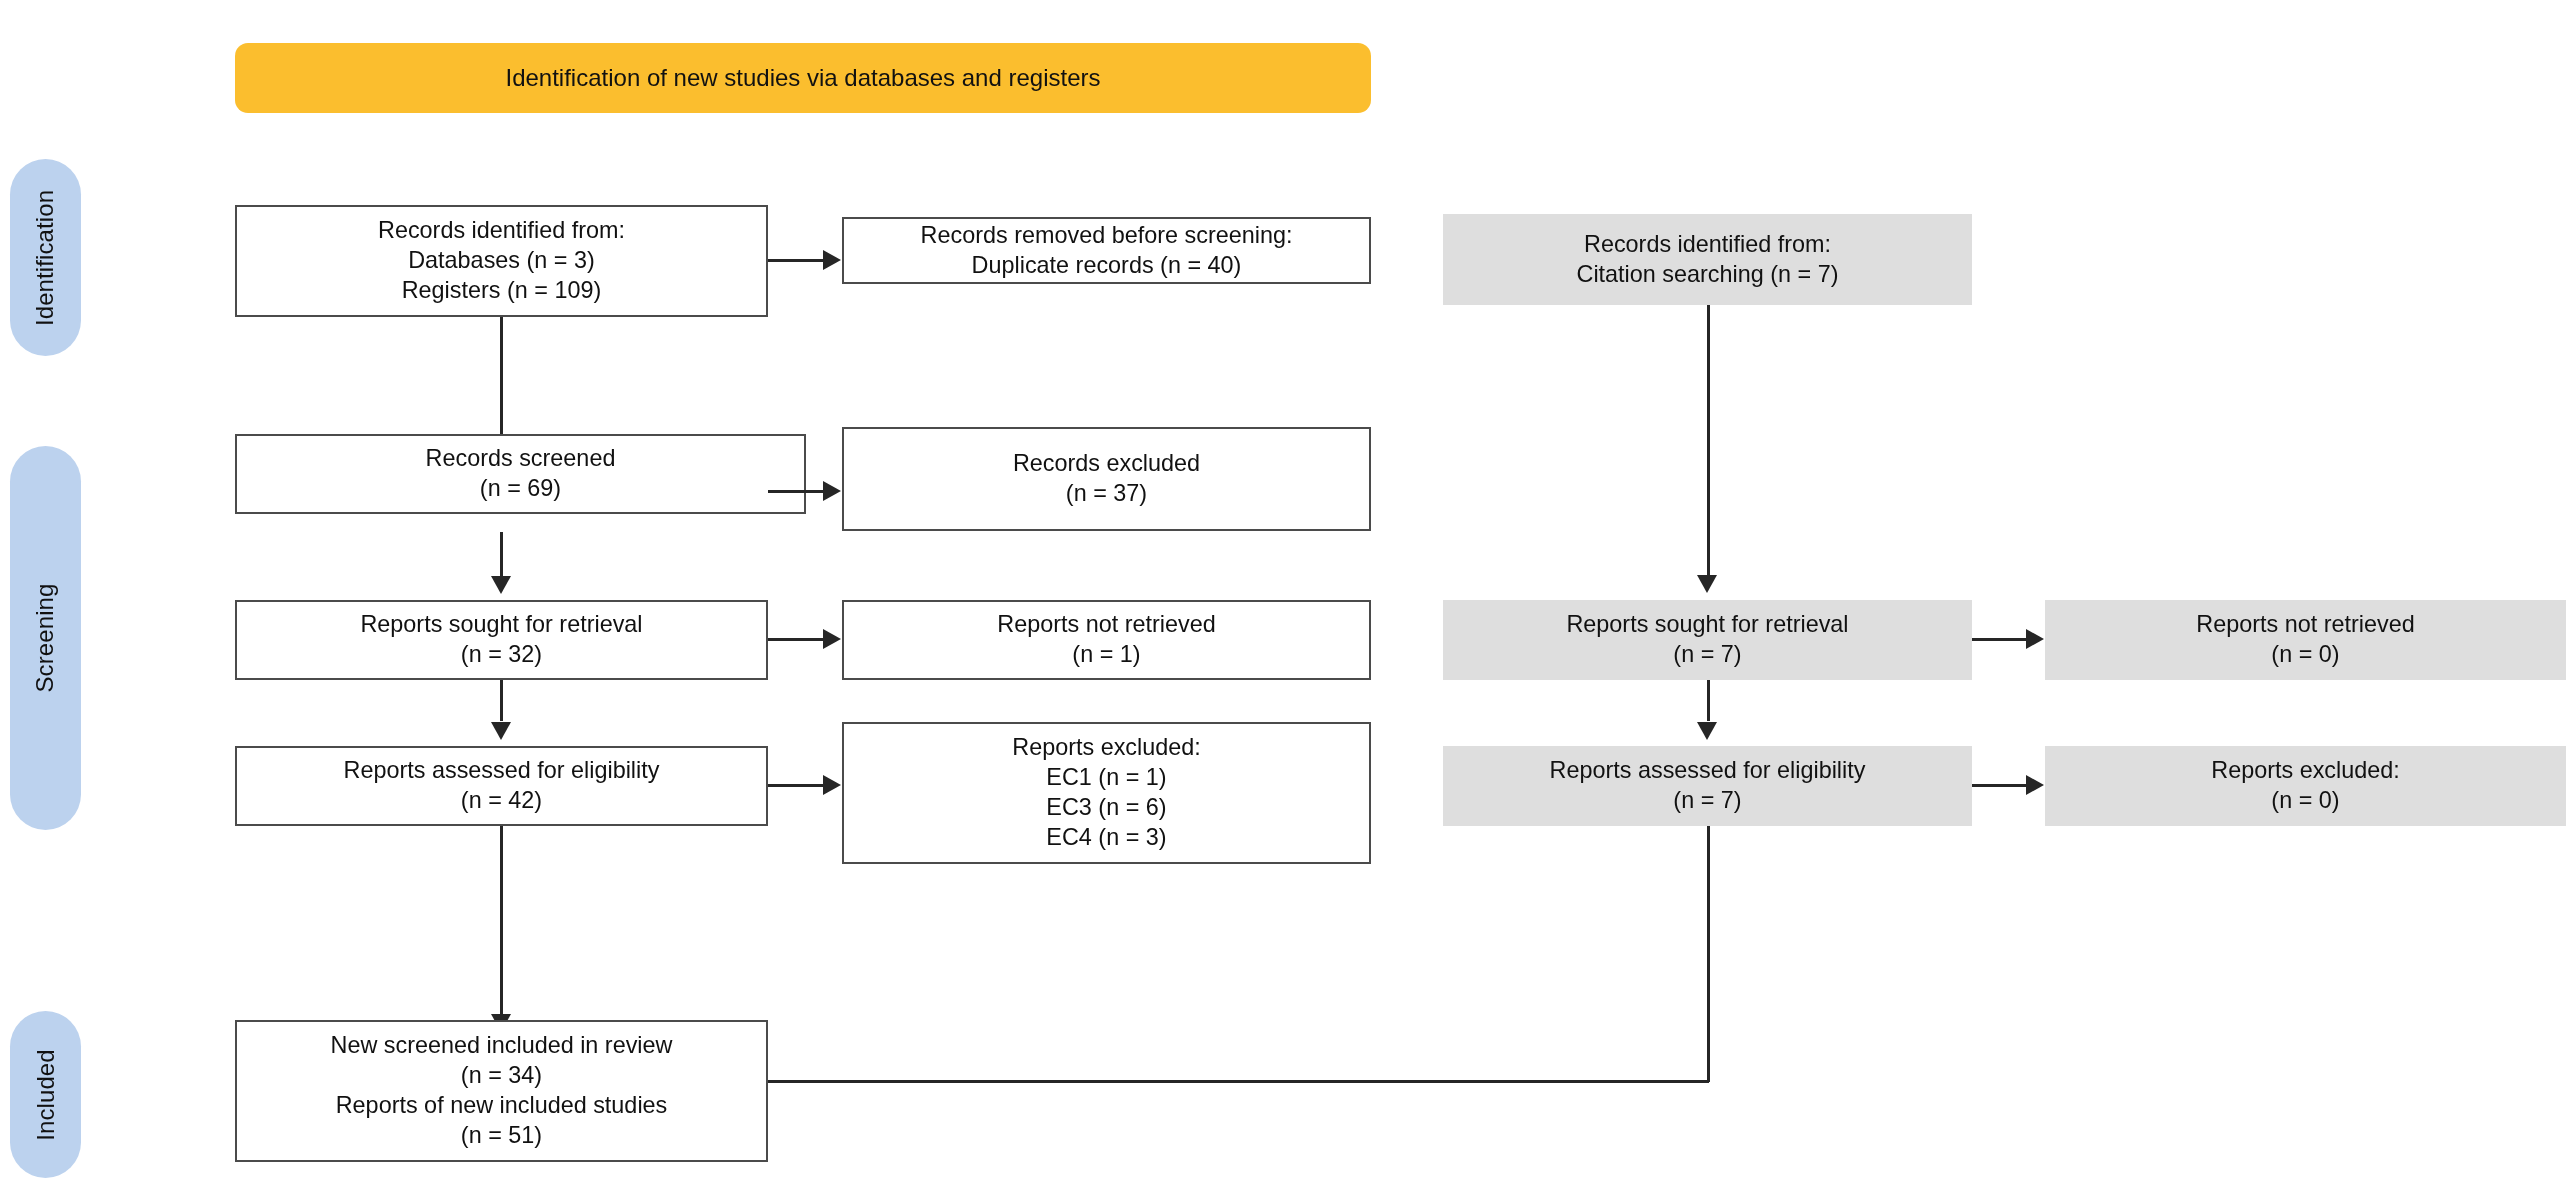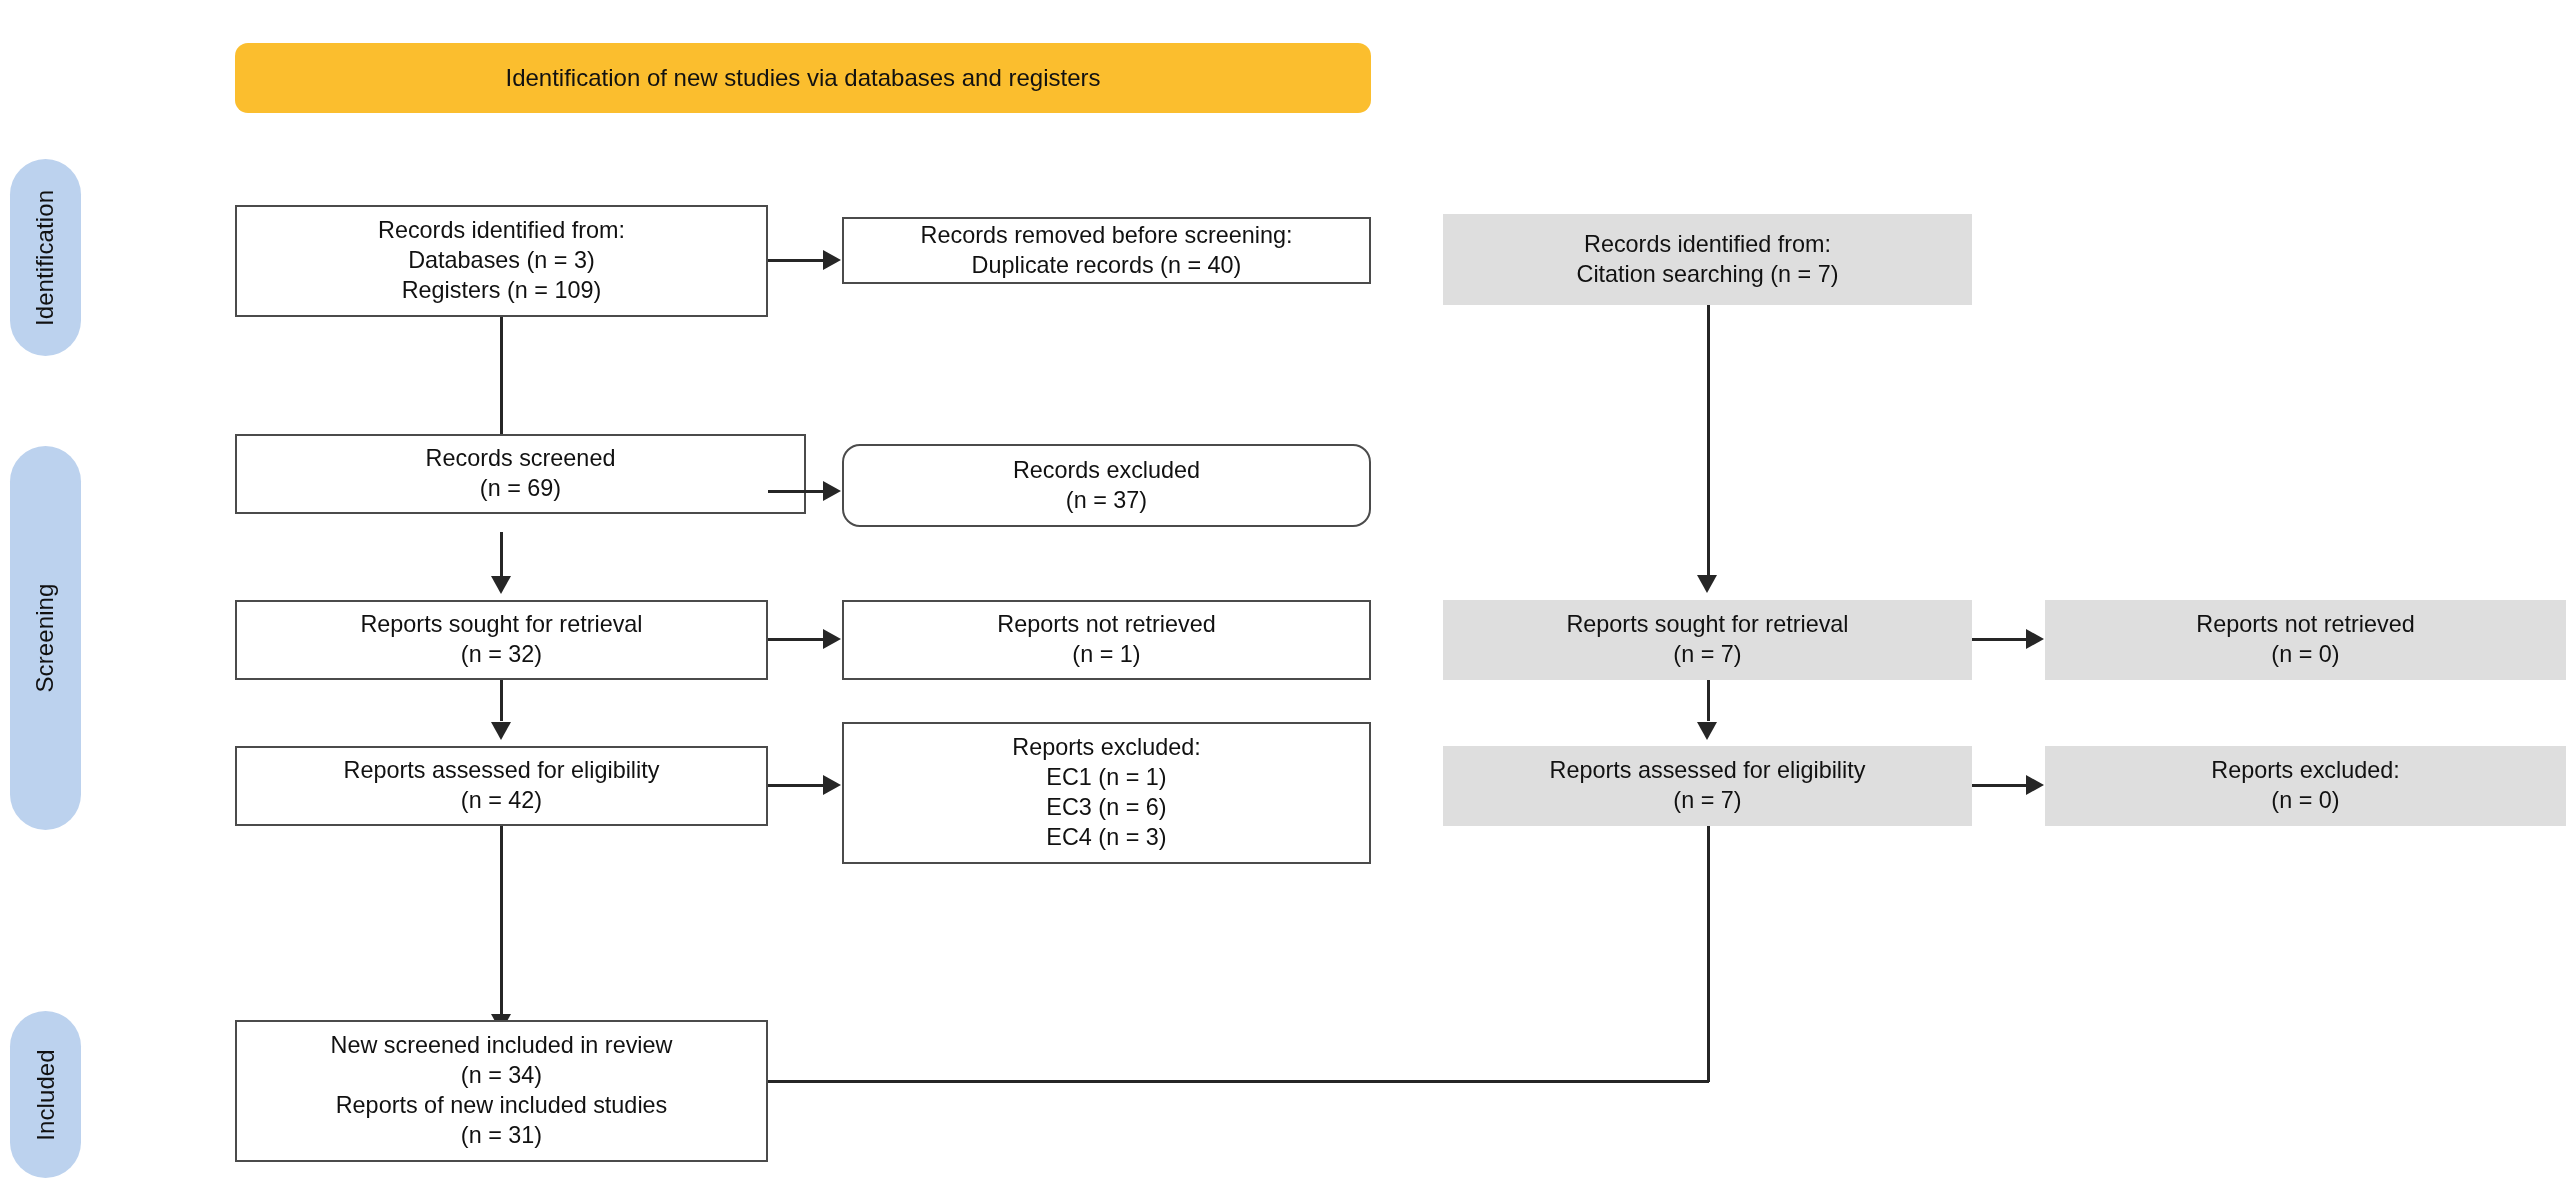--- a/index.html
+++ b/index.html
@@ -139,21 +139,21 @@
   <div class="arrow right" style="left:823px; top:250px;"></div>
 
   <div class="conn v" style="left:500px; top:317px; height:117px;"></div>
   <div class="arrow down" style="left:491px; top:434px;"></div>
 
   <div class="node outlined" style="left:235px; top:434px; width:571px; height:80px;">
     <span class="line">Records screened</span>
     <span class="line">(n = 69)</span>
   </div>
 
-  <div class="node outlined" style="left:842px; top:444px; width:529px; height:83px;border-radius:18px;">
+  <div class="node outlined" style="left:842px; top:427px; width:529px; height:104px;">
     <span class="line">Records excluded</span>
     <span class="line">(n = 37)</span>
   </div>
 
   <div class="conn h" style="left:768px; top:490px; width:55px;"></div>
   <div class="arrow right" style="left:823px; top:481px;"></div>
 
   <div class="conn v" style="left:500px; top:532px; height:44px;"></div>
   <div class="arrow down" style="left:491px; top:576px;"></div>
 
@@ -229,17 +229,17 @@
   <div class="arrow right" style="left:2026px; top:775px;"></div>
 
   <div class="conn v" style="left:1707px; top:826px; height:256px;"></div>
   <div class="conn h" style="left:710px; top:1080px; width:999px;"></div>
   <div class="arrow left" style="left:692px; top:1070px;"></div>
 
   <div class="node outlined" style="left:235px; top:1020px; width:533px; height:142px;">
     <span class="line">New screened included in review</span>
     <span class="line">(n = 34)</span>
     <span class="line">Reports of new included studies</span>
-    <span class="line">(n = 31)</span>
+    <span class="line">(n = 51)</span>
   </div>
 
 </div>
 
 
 </body></html>

